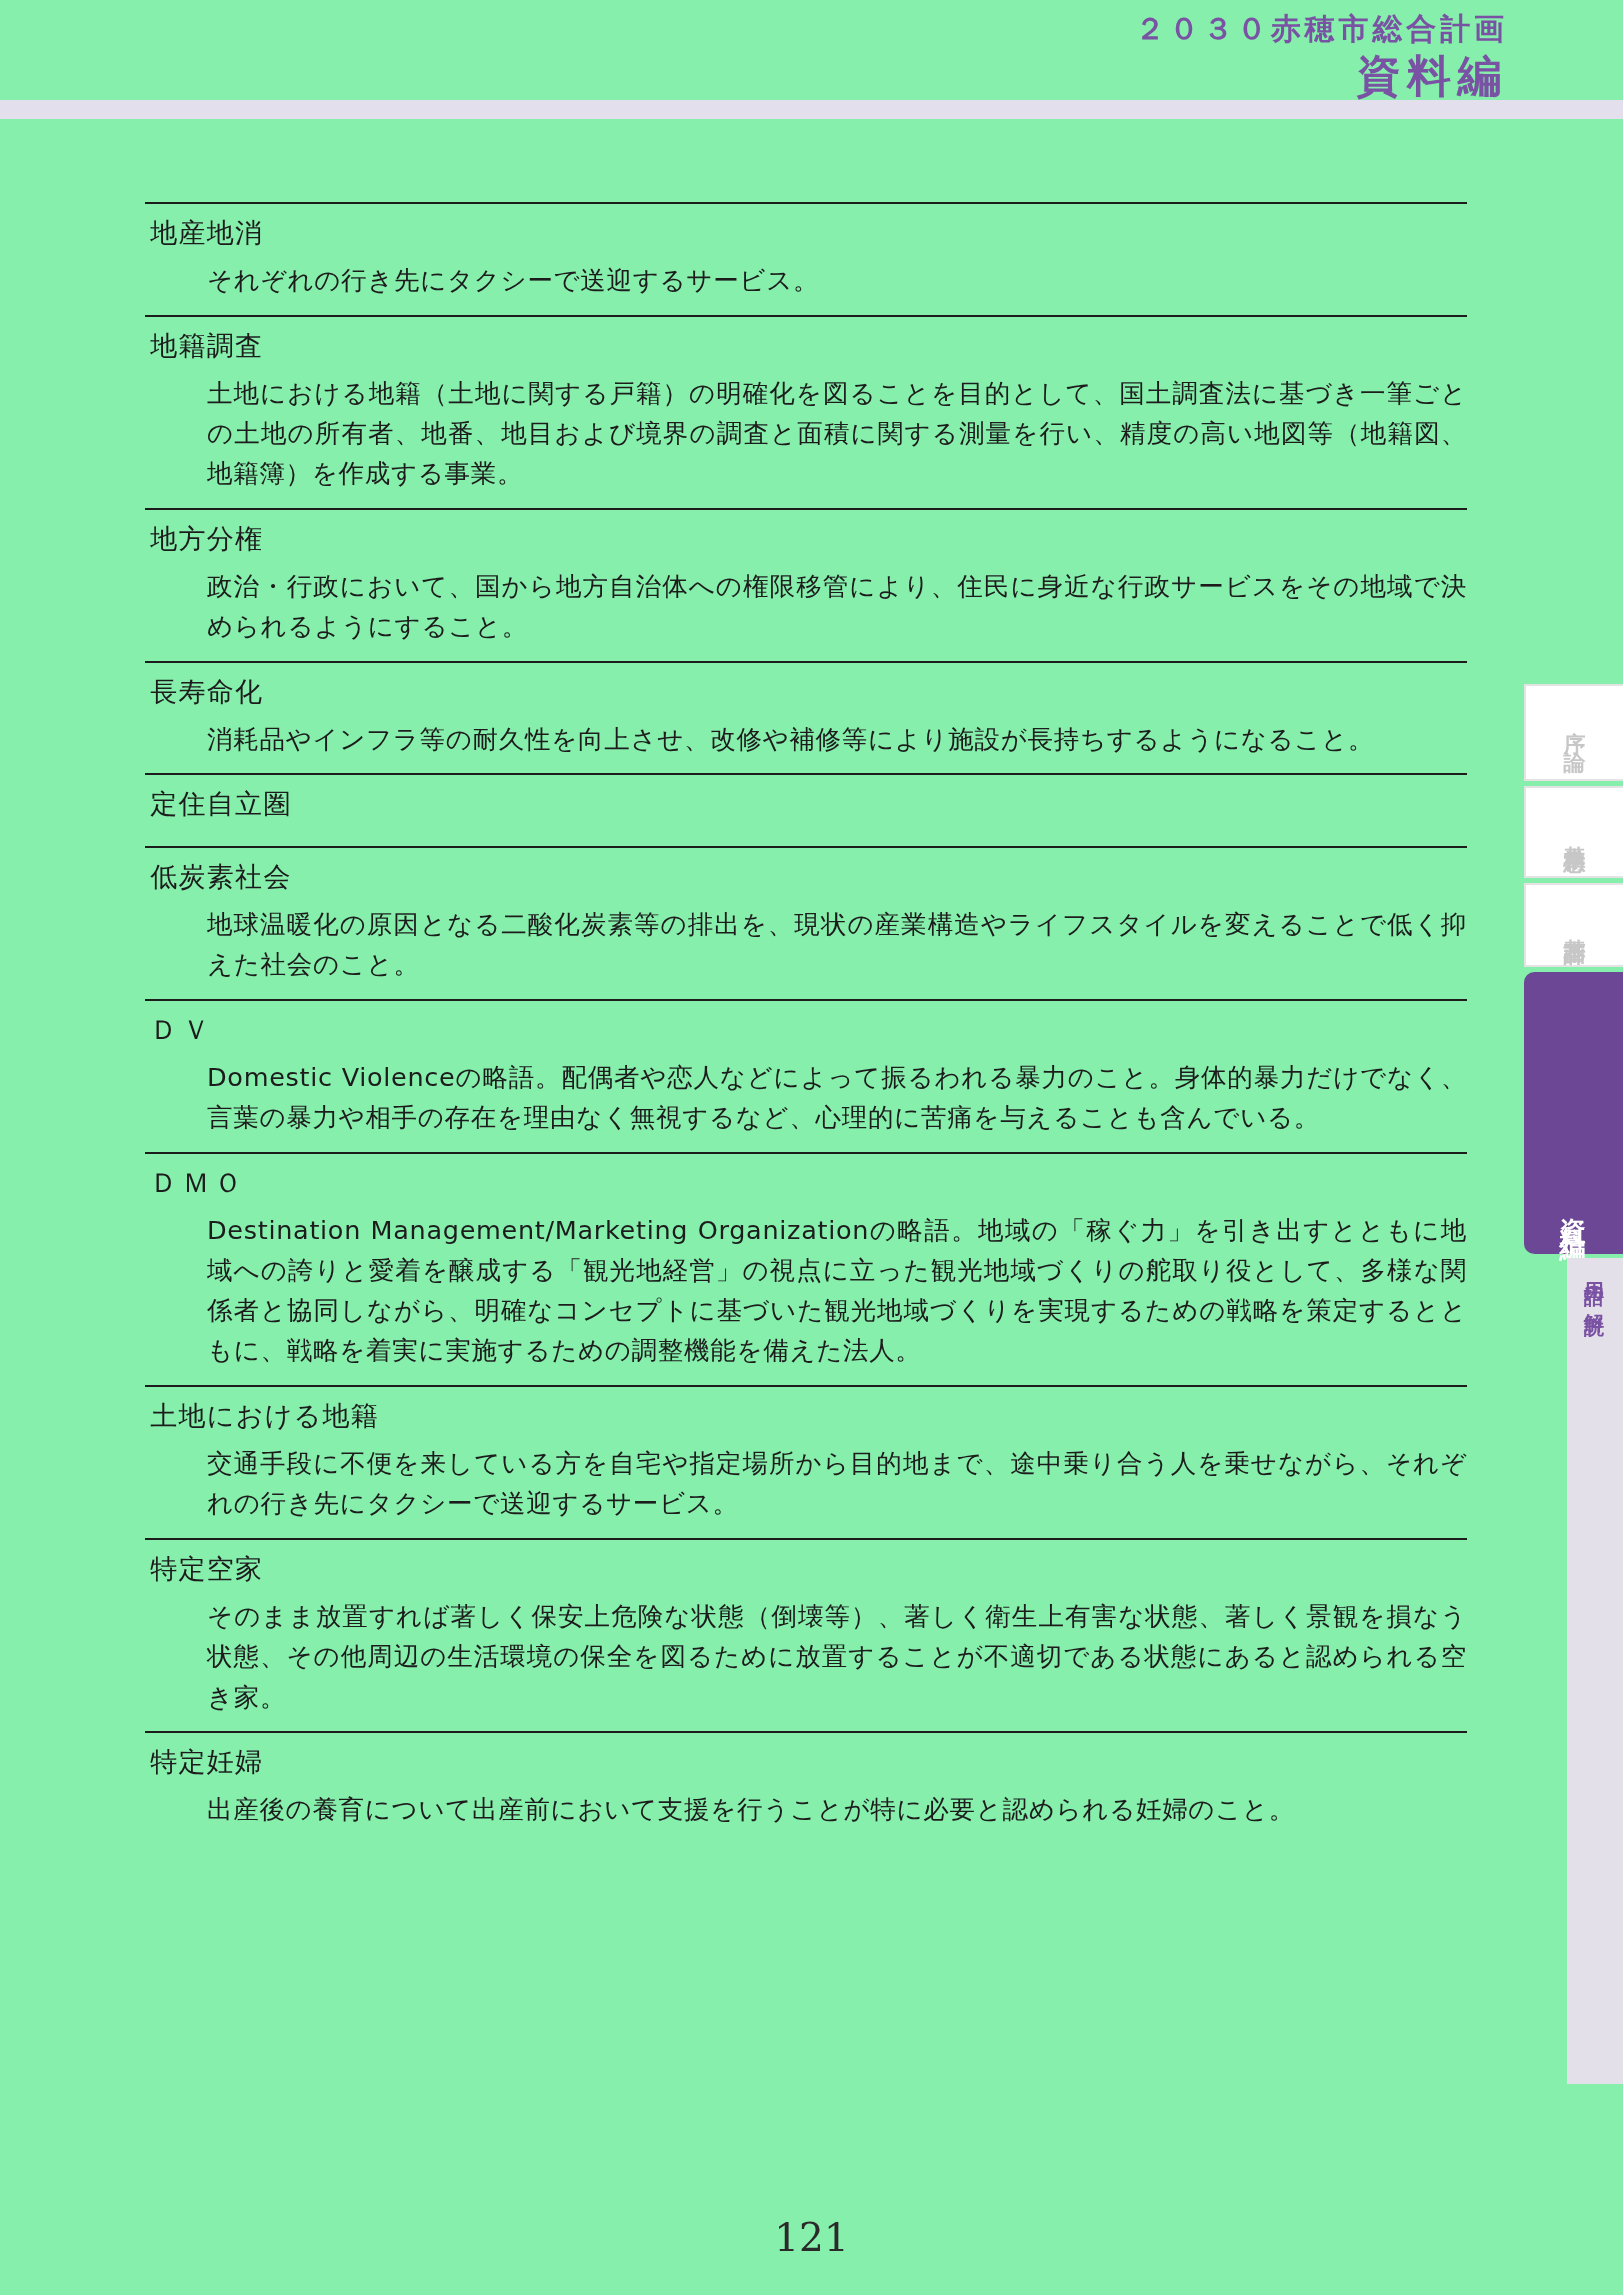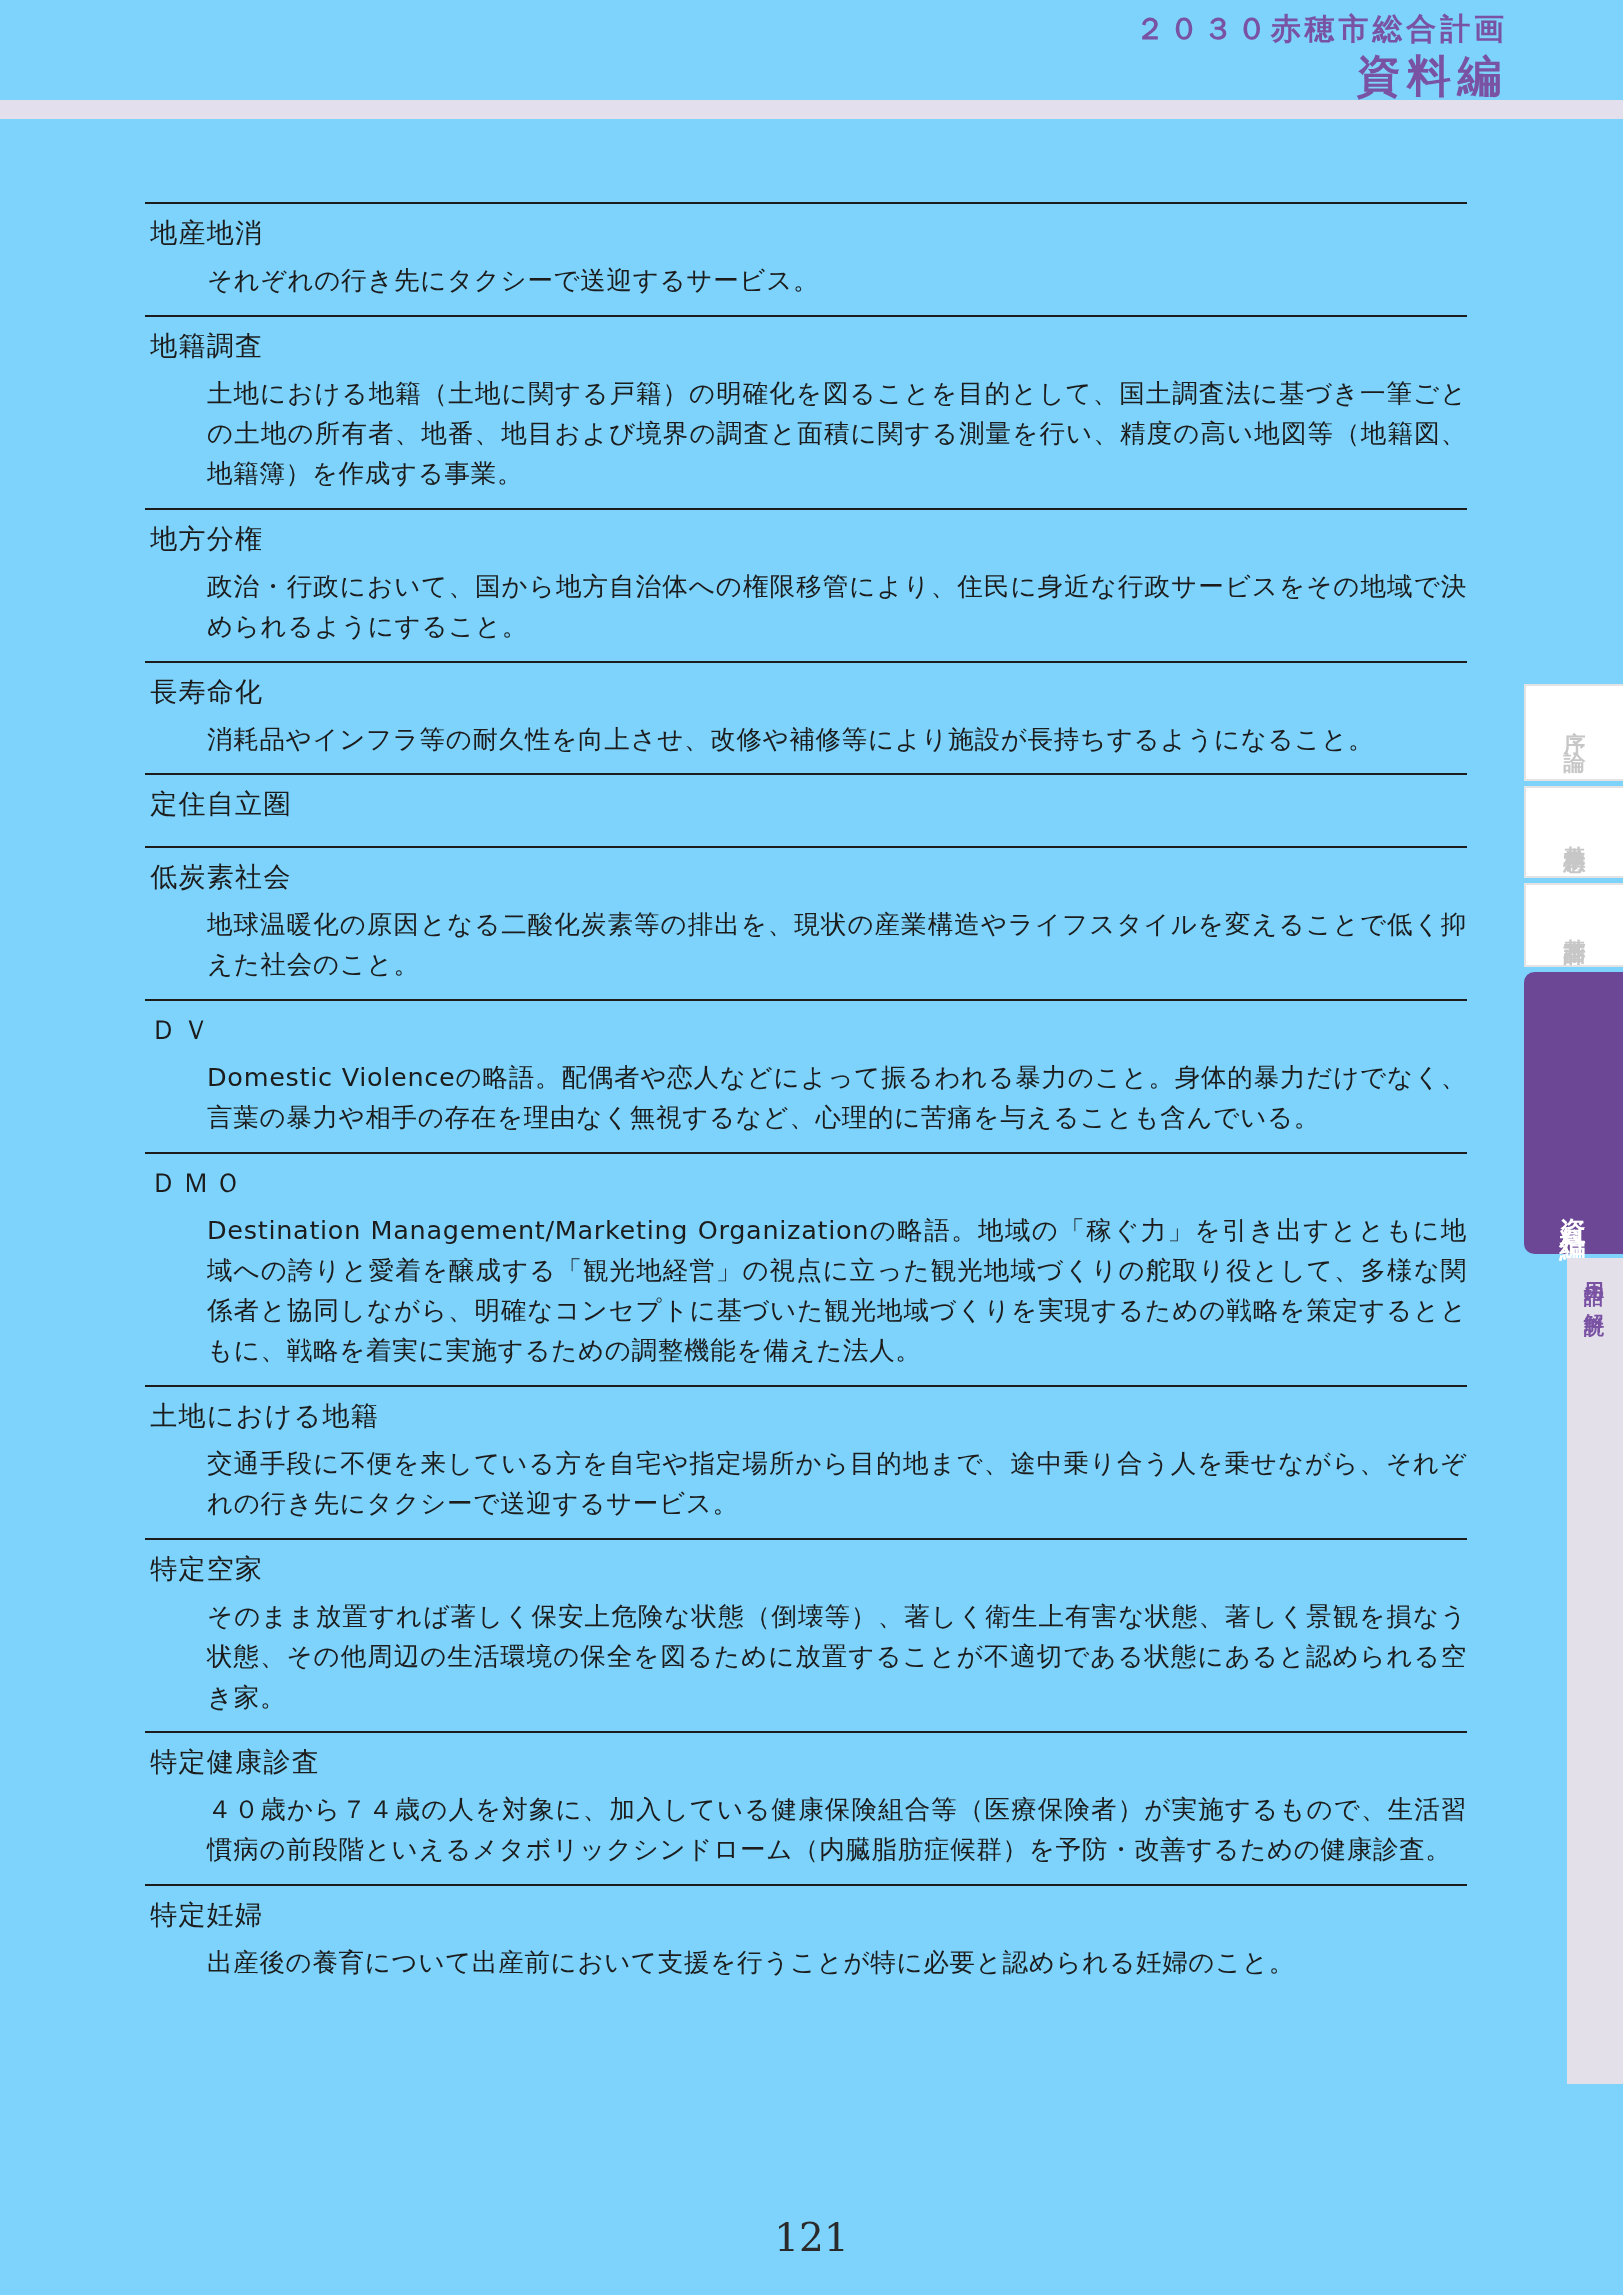--- a/index.html
+++ b/index.html
@@ -9,21 +9,21 @@
     --strip:#e4e0ea;
     --tab-border:#e3e3e3;
     --tab-text:#c7c7c7;
     --rule:#1c1c1c;
     --ink:#1c1c1c;
   }
   html,body{margin:0;padding:0;background:#888;}
   .page{
     position:relative;
     width:1623px;height:2295px;
-    background:#7dd3fc;
+    background:#86efac;
     font-family:"DejaVu Sans","Liberation Sans",sans-serif;
     color:var(--ink);
     overflow:hidden;
   }
   
   .header{
     position:absolute;top:10.5px;right:115px;
     text-align:right;color:var(--accent-text);
   }
   .header-title{
@@ -143,24 +143,20 @@
     <div class="entry">
       <div class="term">土地における地籍</div>
       <div class="definition">交通手段に不便を来している方を自宅や指定場所から目的地まで、途中乗り合う人を乗せながら、それぞれの行き先にタクシーで送迎するサービス。</div>
     </div>
 
     <div class="entry">
       <div class="term">特定空家</div>
       <div class="definition">そのまま放置すれば著しく保安上危険な状態（倒壊等）、著しく衛生上有害な状態、著しく景観を損なう状態、その他周辺の生活環境の保全を図るために放置することが不適切である状態にあると認められる空き家。</div>
     </div>
 
-    <div class="entry">
-      <div class="term">特定健康診査</div>
-      <div class="definition">４０歳から７４歳の人を対象に、加入している健康保険組合等（医療保険者）が実施するもので、生活習慣病の前段階といえるメタボリックシンドローム（内臓脂肪症候群）を予防・改善するための健康診査。</div>
-    </div>
 
     <div class="entry">
       <div class="term">特定妊婦</div>
       <div class="definition">出産後の養育について出産前において支援を行うことが特に必要と認められる妊婦のこと。</div>
     </div>
 
   </div>
 
   <div class="tab tab-1">序論</div>
   <div class="tab tab-2">基本構想</div>

